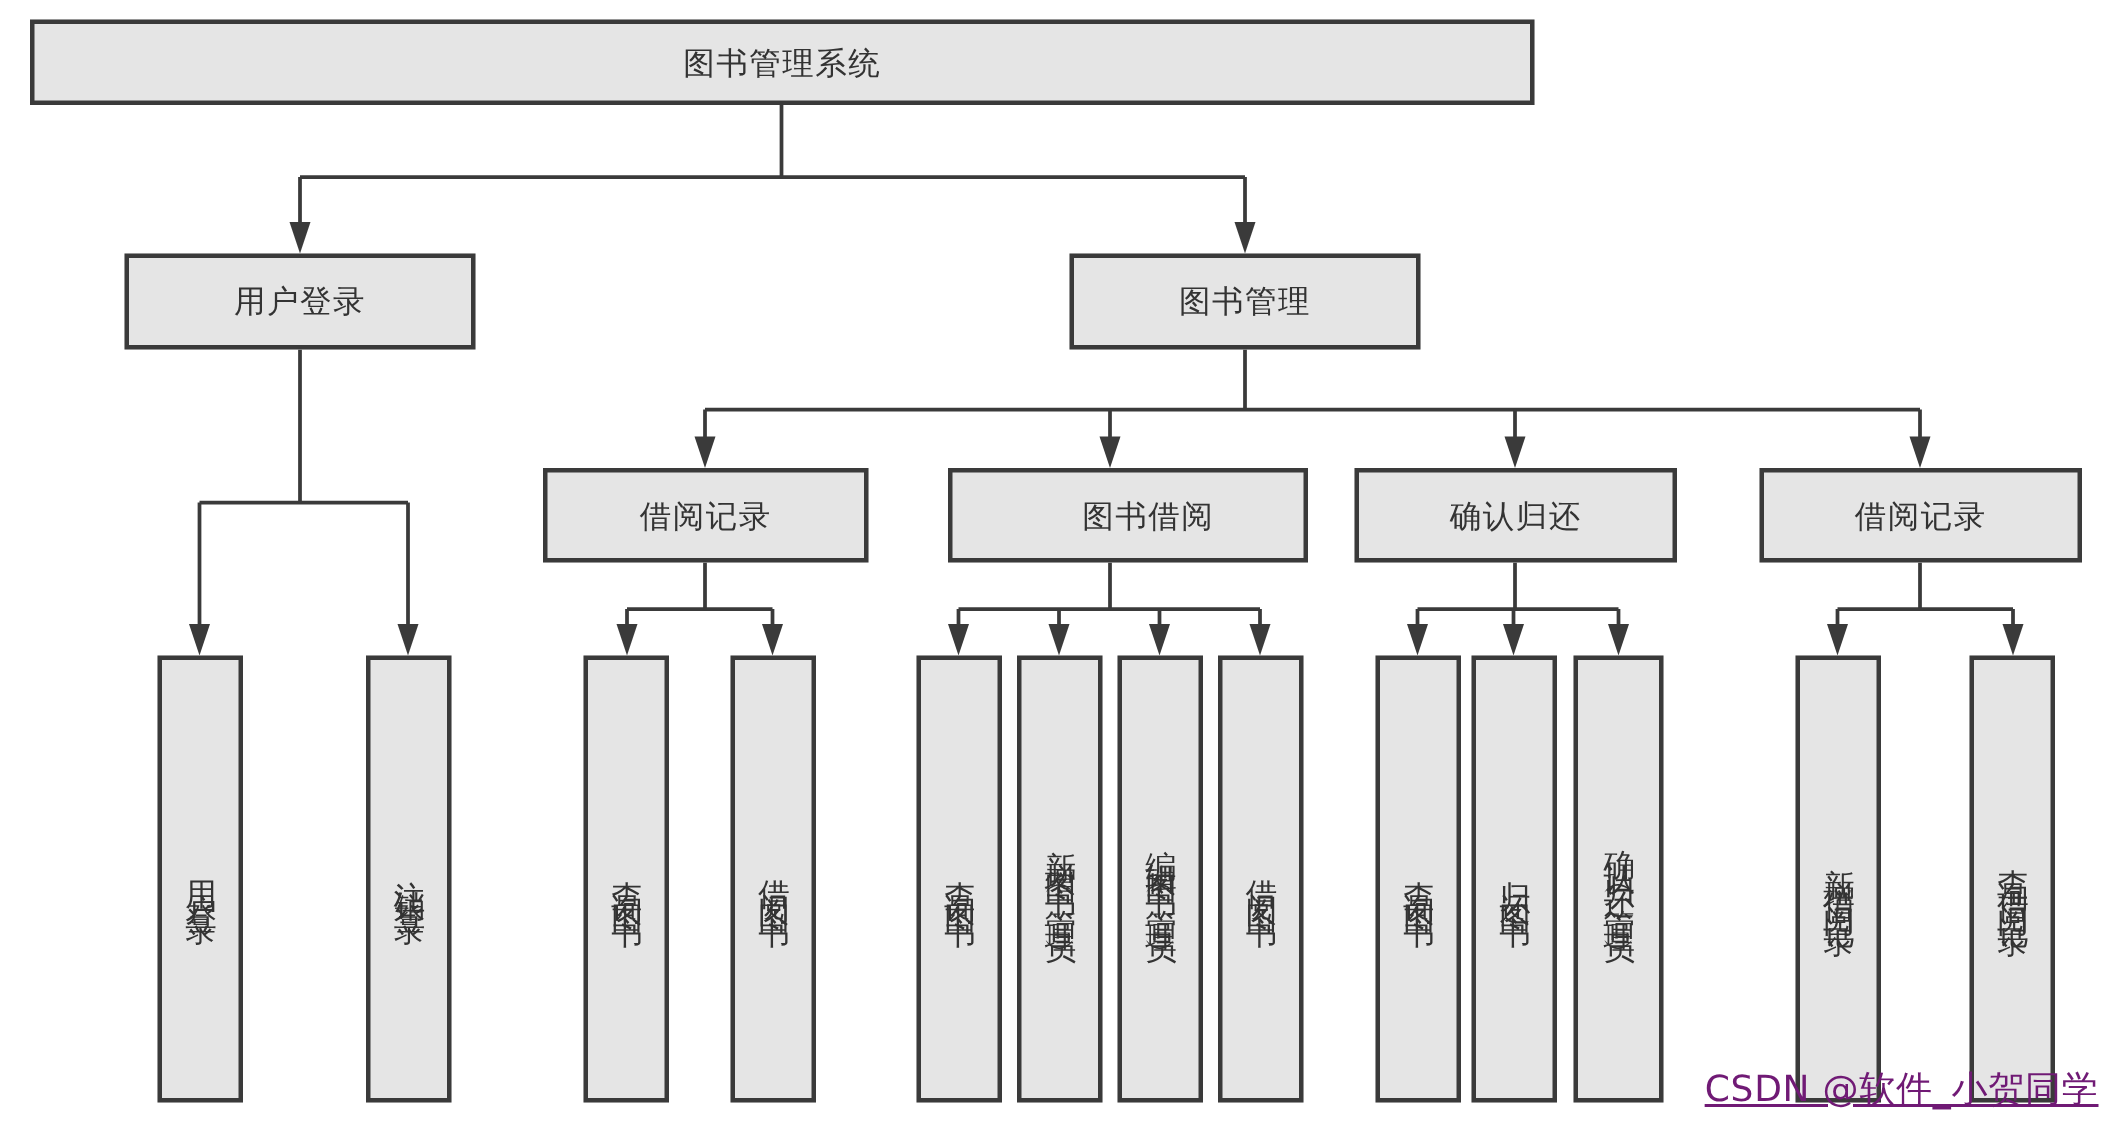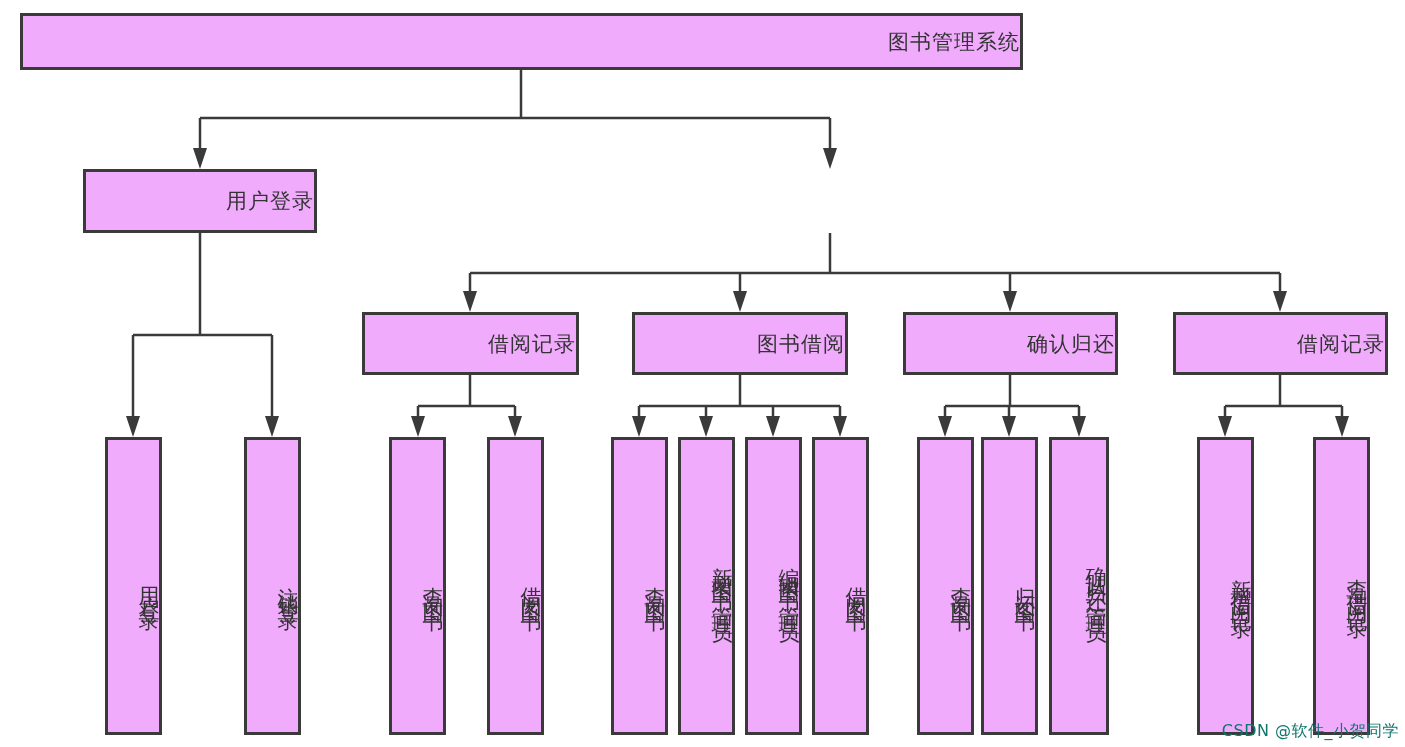--- a/index.html
+++ b/index.html
@@ -8,49 +8,50 @@
     width:1405px;height:747px;
     background:#ffffff;
     font-family:"DejaVu Sans","Liberation Sans",sans-serif;
     overflow:hidden;
   }
   #wires{position:absolute;left:0;top:0;z-index:1;}
   .box{
     position:absolute;
     box-sizing:border-box;
     border:3px solid #3a3a3a;
-    background:#f0abfc;
+    background:#e5e5e5;
     color:#333333;
     display:flex;
     align-items:center;
-    justify-content:flex-end;
+    justify-content:center;
     z-index:2;
   }
   .h-label{
     font-size:21px;
     letter-spacing:1px;
     white-space:nowrap;
   }
   .v-label{
     writing-mode:vertical-rl;
     text-orientation:mixed;
     font-size:21px;
     letter-spacing:8px;
     line-height:1;
     white-space:nowrap;
   }
   .watermark{
     position:absolute;
     right:6px;
     bottom:5px;
     z-index:3;
-    font-size:16px;
-    color:#0f766e;
+    font-size:24px;
+    color:#701a75;
     letter-spacing:0.5px;
     white-space:nowrap;
+    text-decoration:underline;
   }
 </style>
 </head>
 <body>
 
 <div id="stage">
 
   <svg id="wires" width="1405" height="747" viewBox="0 0 1405 747">
     <g stroke="#3a3a3a" stroke-width="2.5" fill="none">
 
@@ -117,25 +118,28 @@
     </g>
   </svg>
 
   <div class="box" style="left:20px;top:13px;width:1003px;height:57px;">
     <span class="h-label">图书管理系统</span>
   </div>
 
   <div class="box" style="left:83px;top:169px;width:234px;height:64px;">
     <span class="h-label">用户登录</span>
   </div>
+  <div class="box" style="left:713px;top:169px;width:234px;height:64px;">
+    <span class="h-label">图书管理</span>
+  </div>
 
   <div class="box" style="left:362px;top:312px;width:217px;height:63px;">
     <span class="h-label">借阅记录</span>
   </div>
-  <div class="box" style="left:632px;top:312px;width:216px;height:63px;padding-left:27px;">
+  <div class="box" style="left:632px;top:312px;width:240px;height:63px;padding-left:27px;">
     <span class="h-label">图书借阅</span>
   </div>
   <div class="box" style="left:903px;top:312px;width:215px;height:63px;">
     <span class="h-label">确认归还</span>
   </div>
   <div class="box" style="left:1173px;top:312px;width:215px;height:63px;">
     <span class="h-label">借阅记录</span>
   </div>
 
   <div class="box" style="left:105px;top:437px;width:57px;height:298px;">

